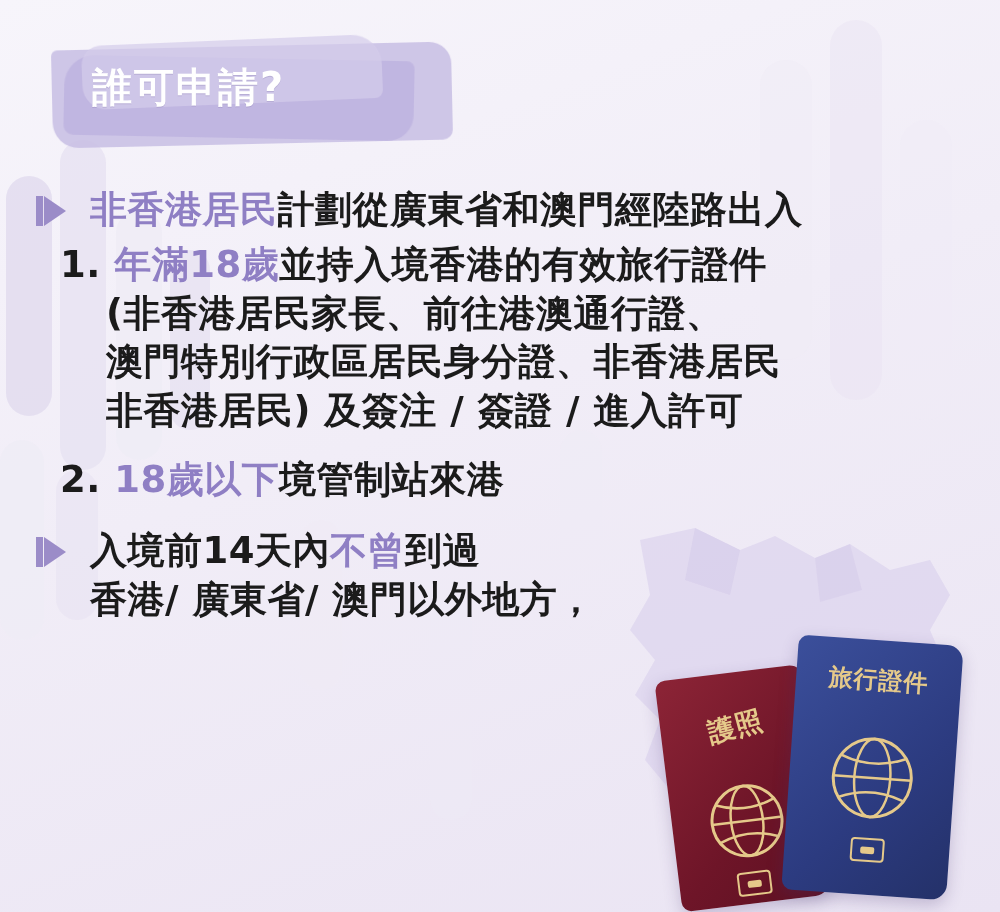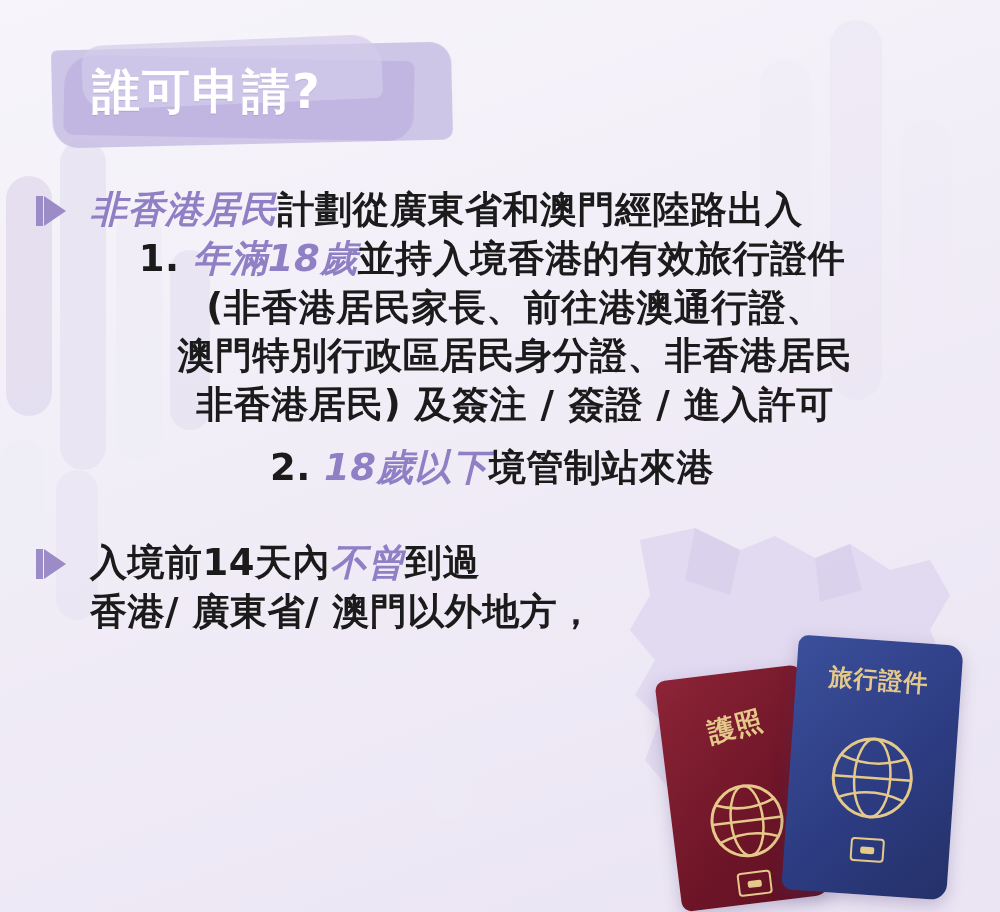--- a/index.html
+++ b/index.html
@@ -73,21 +73,21 @@
     height: 64px;
     background: #d5cdeb;
     opacity: 0.7;
     border-radius: 20px 30px 8px 24px;
     transform: rotate(-2.4deg);
   }
   .title-text {
     position: absolute;
     left: 40px;
     top: 22px;
-    font-size: 48px;
+    font-size: 40px;
     font-weight: bold;
     color: #ffffff;
     letter-spacing: 2px;
     white-space: nowrap;
     text-shadow: 0 1px 0 rgba(120,105,160,0.25);
   }
 
   
   .map {
     position: absolute;
@@ -197,31 +197,30 @@
   .para {
     padding-left: 46px;
     font-size: 37px;
     line-height: 1.32;
     font-weight: bold;
     color: #1b1b1b;
     letter-spacing: 0.5px;
   }
   .hl {
     color: #8f7fc4;
-    font-style: italic;
   }
   .numbered {
     padding-left: 62px;
     font-size: 37px;
     line-height: 1.32;
     font-weight: bold;
     color: #1b1b1b;
     letter-spacing: 0.5px;
     text-indent: -46px;
-    text-align: center;
+    margin-top: 6px;
   }
   .numbered .cont {
     display: block;
     text-indent: 0;
   }
   .small-gap { height: 14px; }
 </style>
 </head>
 <body>
 
@@ -302,21 +301,21 @@
       <div class="small-gap"></div>
 
       <div class="numbered">
         <span>2.</span>
         <span class="hl">18歲以下</span><span>境管制站來港</span>
       </div>
     </div>
 
     <div class="small-gap"></div>
 
-    <div class="block" style="margin-top:24px;">
+    <div class="block" style="">
       <span class="tri"></span>
       <div class="para">
         <span>入境前14天內</span><span class="hl">不曾</span><span>到過</span><br>
         <span>香港/ 廣東省/ 澳門以外地方，</span><br>
         <br>
       </div>
     </div>
 
   </div>
 </div>

